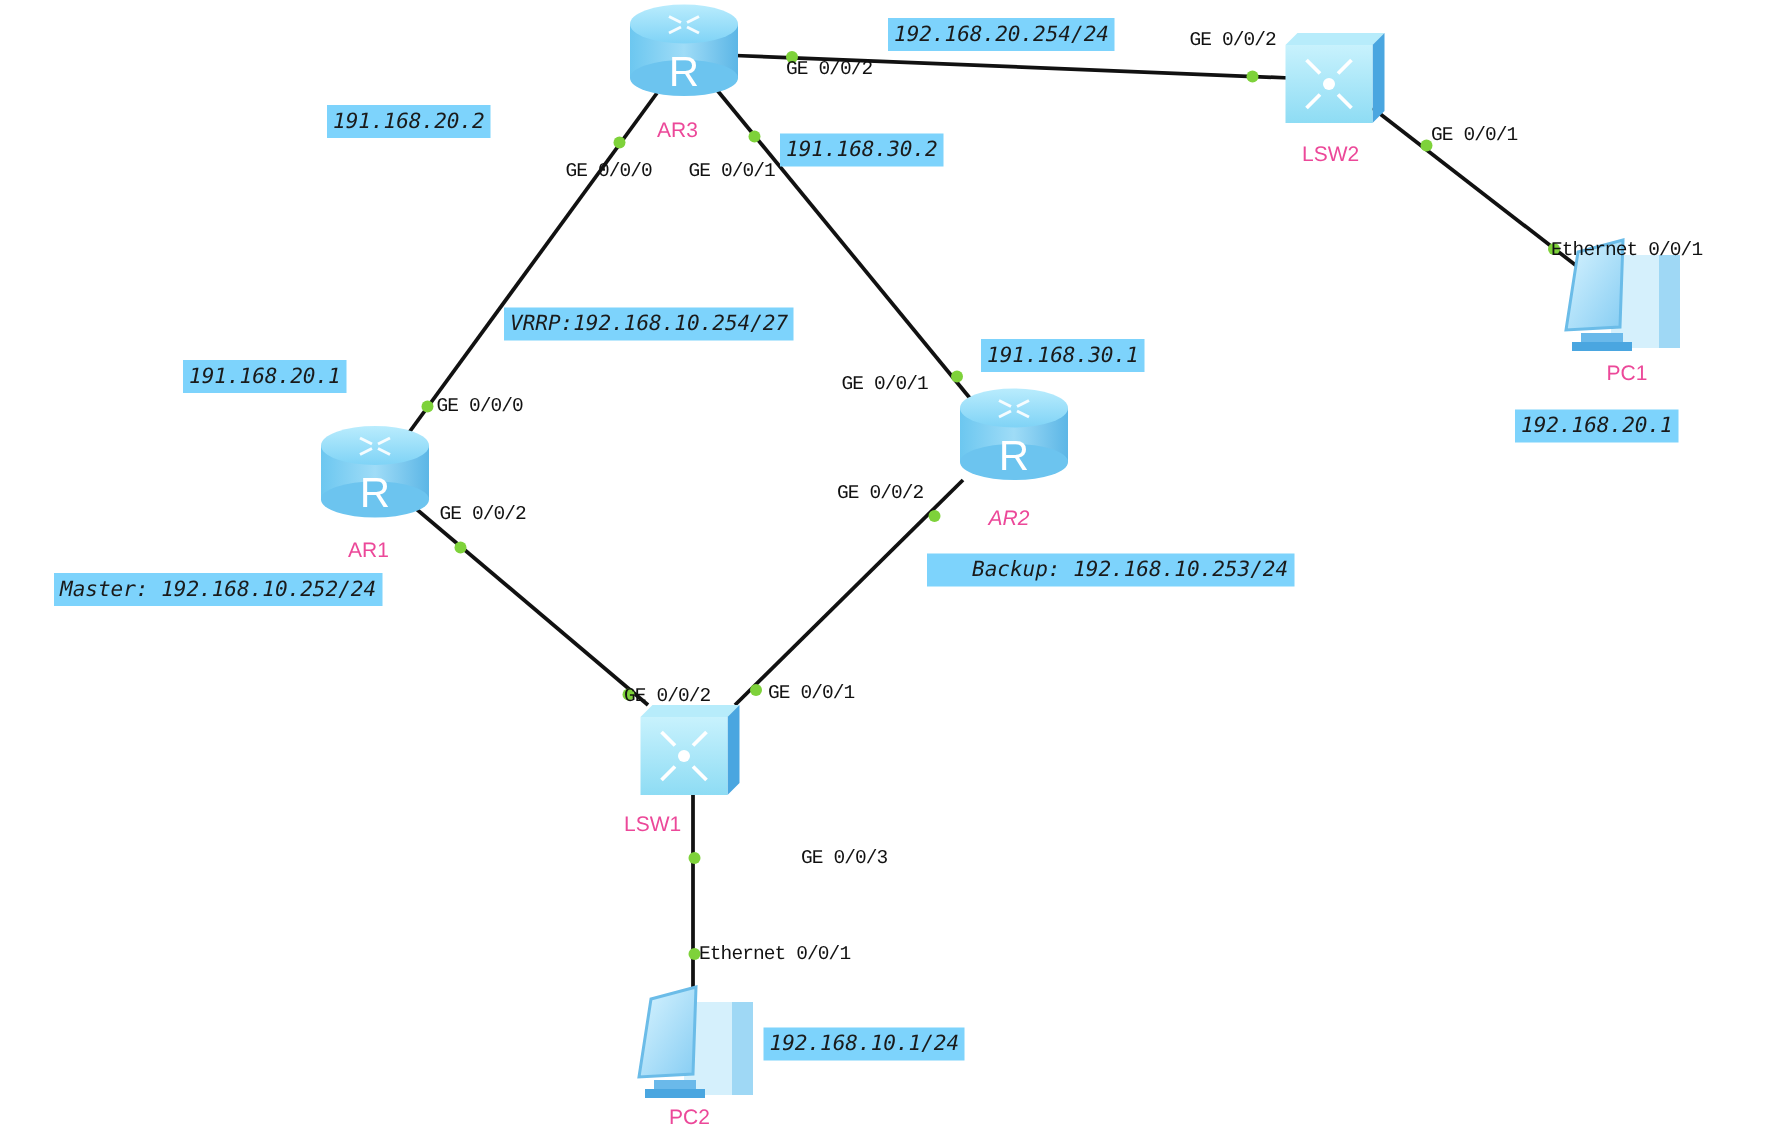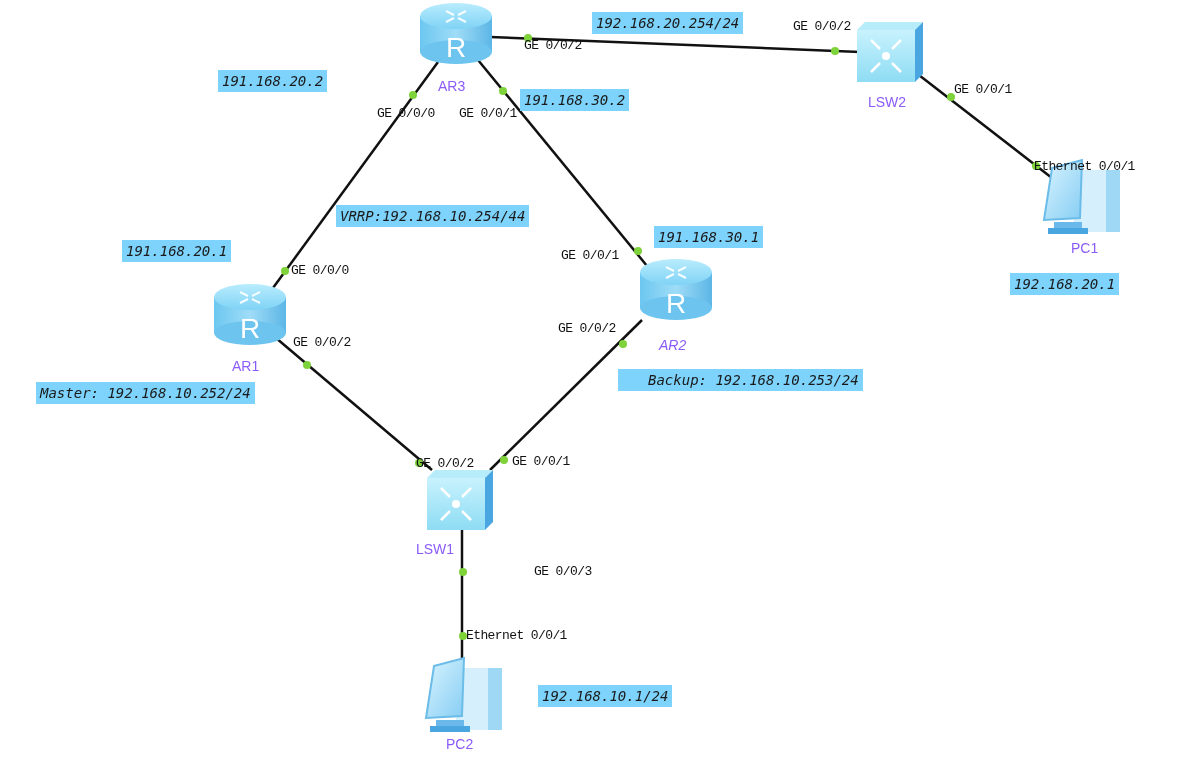--- a/index.html
+++ b/index.html
@@ -1,19 +1,19 @@
 <!DOCTYPE html>
 <html><head>
 <meta charset="utf-8">
 <style>
   html, body { margin:0; padding:0; background:#ffffff; }
   body { width:1185px; height:759px; position:relative; overflow:hidden;
          font-family:"Liberation Sans", sans-serif; }
   #links { position:absolute; left:0; top:0; width:1185px; height:759px; }
-  .dev-label { position:absolute; font-size:14px; color:#8b5cf6; white-space:nowrap;
+  .dev-label { position:absolute; font-size:14px; color:#ec4899; white-space:nowrap;
                font-family:"Liberation Sans", sans-serif; }
   .port { position:absolute; font-size:13px; color:#111; white-space:nowrap;
           letter-spacing:-0.6px; font-family:Liberation Mono, monospace; }
   .ip { position:absolute; background:#7dd3fc; color:#1a1a1a; font-style:italic;
         font-family:"DejaVu Sans Mono", "Liberation Mono", monospace;
         font-size:14px; padding:2px 4px; white-space:nowrap; line-height:18px; }
 </style>
 </head>
 <body>
 
@@ -145,19 +145,19 @@
 <div class="port" style="left:293px;top:335px;">GE 0/0/2</div>
 <div class="port" style="left:558px;top:321px;">GE 0/0/2</div>
 <div class="port" style="left:416px;top:456px;">GE 0/0/2</div>
 <div class="port" style="left:512px;top:454px;">GE 0/0/1</div>
 <div class="port" style="left:490px;top:564px;padding-left:44px;">GE 0/0/3</div>
 <div class="port" style="left:466px;top:628px;">Ethernet 0/0/1</div>
 
 <div class="ip" style="left:592px;top:12px;">192.168.20.254/24</div>
 <div class="ip" style="left:218px;top:70px;">191.168.20.2</div>
 <div class="ip" style="left:520px;top:89px;text-align:right;">191.168.30.2</div>
-<div class="ip" style="left:336px;top:205px;">VRRP:192.168.10.254/44</div>
+<div class="ip" style="left:336px;top:205px;">VRRP:192.168.10.254/27</div>
 <div class="ip" style="left:122px;top:240px;">191.168.20.1</div>
 <div class="ip" style="left:654px;top:226px;">191.168.30.1</div>
 <div class="ip" style="left:1010px;top:273px;">192.168.20.1</div>
 <div class="ip" style="left:36px;top:382px;font-style:italic;">Master: 192.168.10.252/24</div>
 <div class="ip" style="left:618px;top:369px;padding-left:30px;">Backup: 192.168.10.253/24</div>
-<div class="ip" style="left:538px;top:685px;">192.168.10.1/24</div>
+<div class="ip" style="left:509px;top:685px;">192.168.10.1/24</div>
 
 </body></html>

